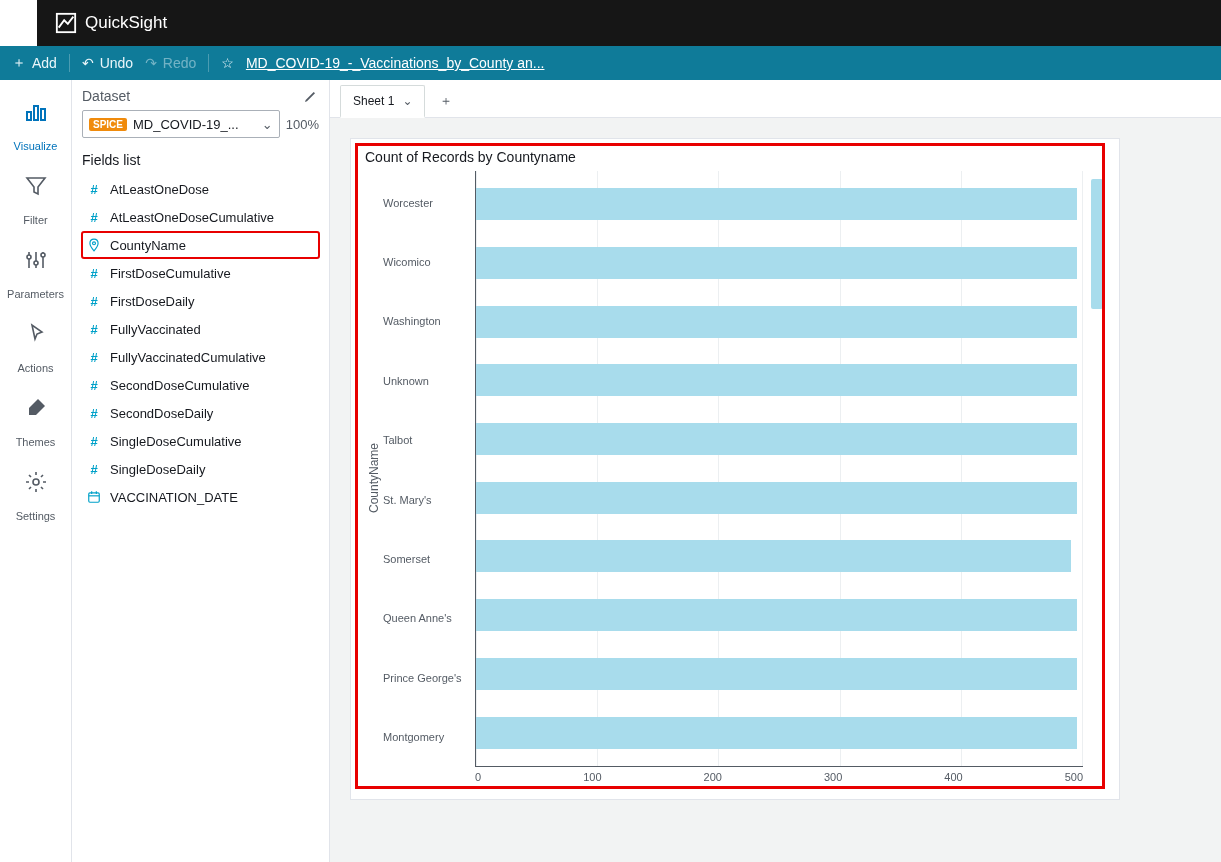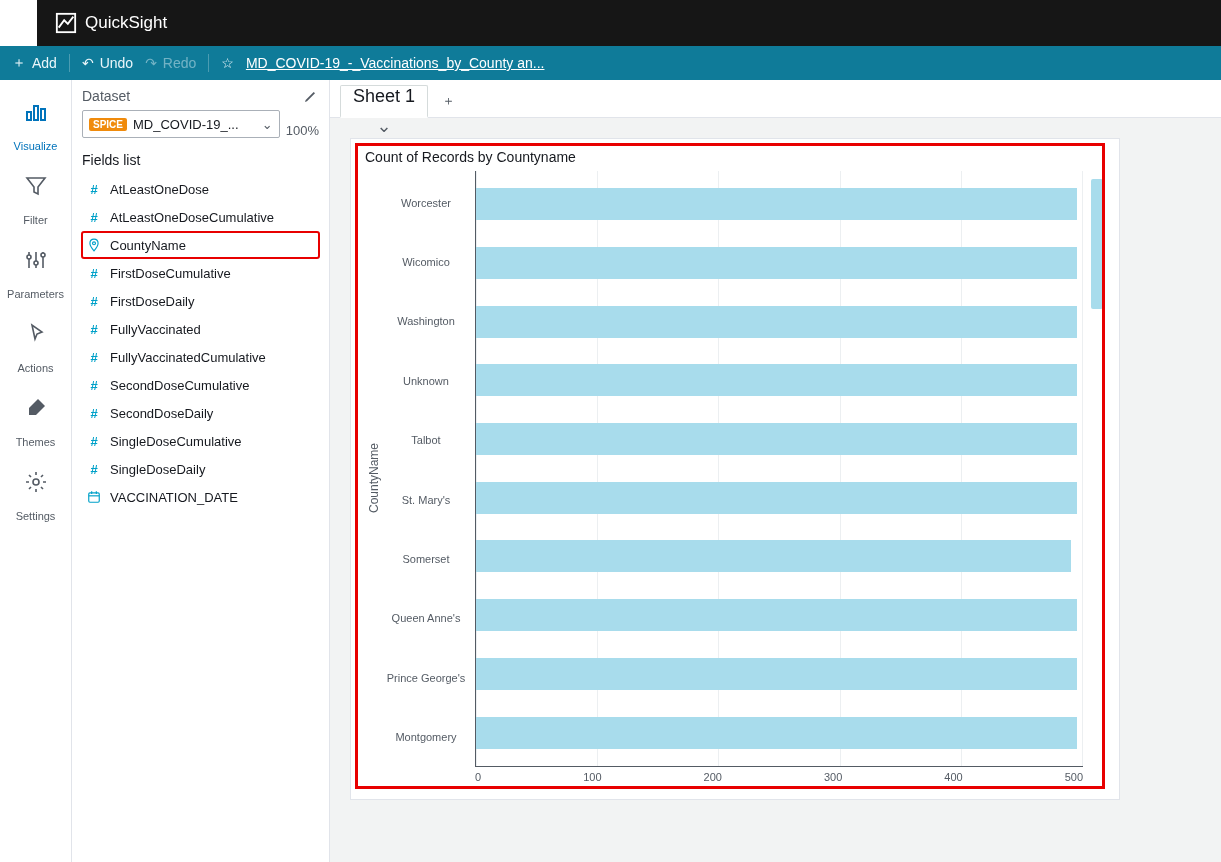--- a/index.html
+++ b/index.html
@@ -76,21 +76,21 @@
   .leftnav-item svg { width: 24px; height: 24px; }
 
   
   .fields-panel {
     width: 258px;
     border-right: 1px solid #e1e4ea;
     padding: 8px 10px;
     background: #fff;
   }
   .panel-row { display:flex; align-items:center; justify-content:space-between; color:#545b64; font-size:14px; }
-  .ds-select-row { display:flex; align-items:flex-end; gap:6px; margin-top:6px; }
+  .ds-select-row { display:flex; align-items:center; gap:6px; margin-top:6px; }
   .ds-select {
     flex:1;
     border: 1px solid #aab0b8;
     border-radius: 2px;
     height: 28px;
     display:flex; align-items:center; padding:0 6px; gap:6px;
     font-size: 13px;
     background:#fff;
     overflow:hidden;
   }
@@ -132,24 +132,23 @@
     display:flex; align-items:flex-end; padding:0 10px; gap:6px;
   }
   .tab {
     height: 33px;
     border:1px solid #d5dbdb;
     border-bottom: 2px solid #fff;
     background:#fff;
     border-radius: 2px 2px 0 0;
     display:flex; align-items:center; gap:8px;
     padding:0 12px;
-    font-size:18px;
+    font-size:12px;
     position: relative;
     top: 1px;
-    flex-direction: column;
   }
   .tab .chev { color:#545b64; }
   .tab-add { color:#545b64; cursor:pointer; padding:0 8px; display:flex; align-items:center; height:33px; }
 
   .viz-area { padding: 20px; flex:1; display:flex; }
   .viz-card {
     background:#fff;
     border:1px solid #e1e4ea;
     width: 770px;
     height: 662px;
@@ -169,21 +168,21 @@
     writing-mode: vertical-rl;
     transform: rotate(180deg);
     text-align:center;
     font-size:12px; color:#545b64;
     width: 18px;
     display:flex; align-items:center; justify-content:center;
   }
   .ycat {
     width: 92px;
     display:flex; flex-direction:column; justify-content:space-around;
-    font-size:11px; color:#545b64; text-align:center;
+    font-size:11px; color:#545b64; text-align:left;
     padding-right:6px;
     padding-bottom: 18px;
     padding-top: 2px;
   }
   .plot {
     flex:1;
     display:flex; flex-direction:column;
   }
   .bars {
     flex:1;

